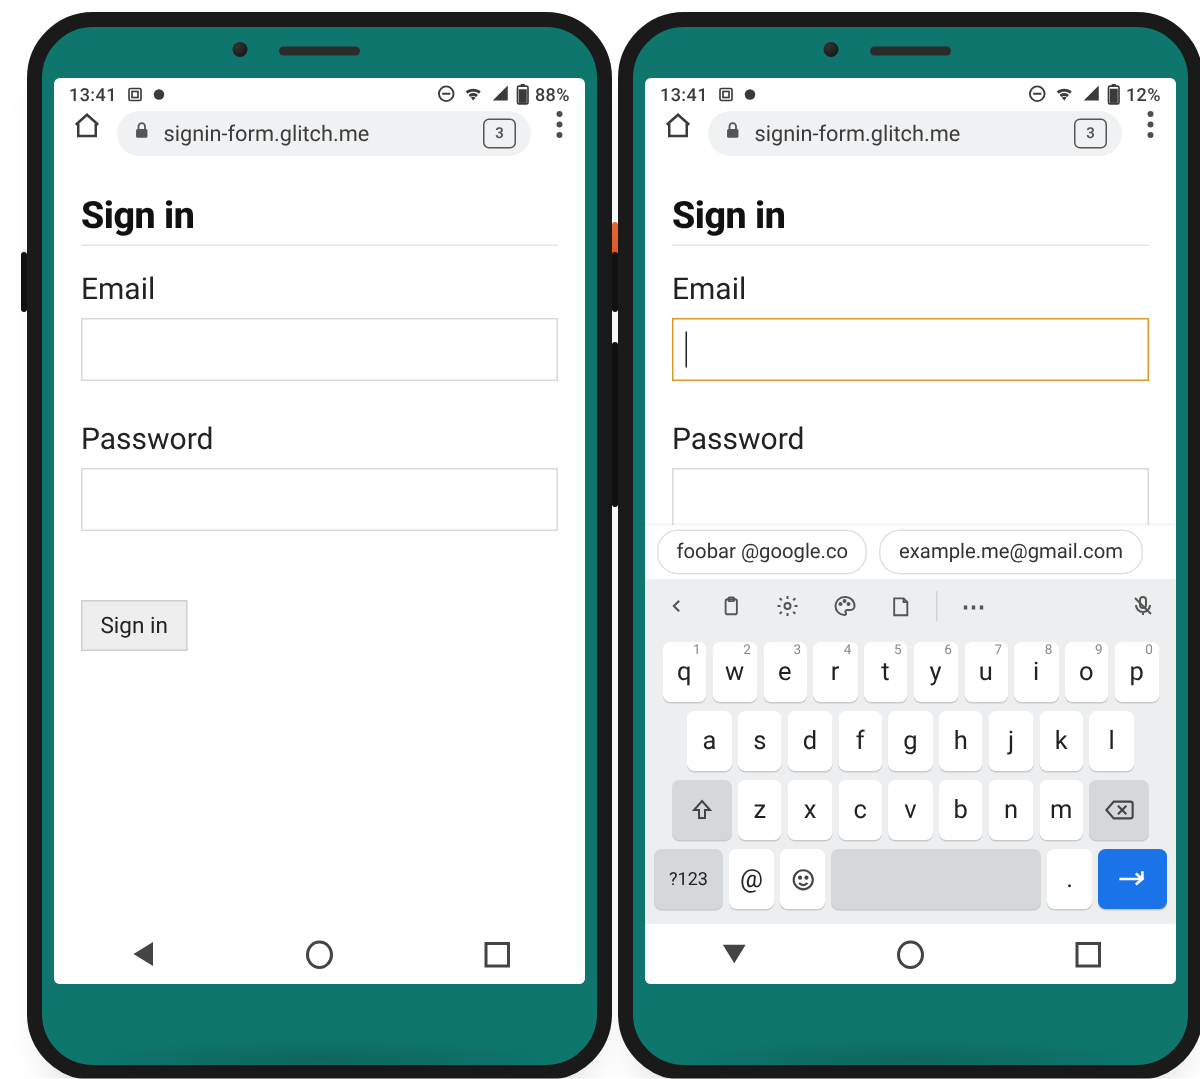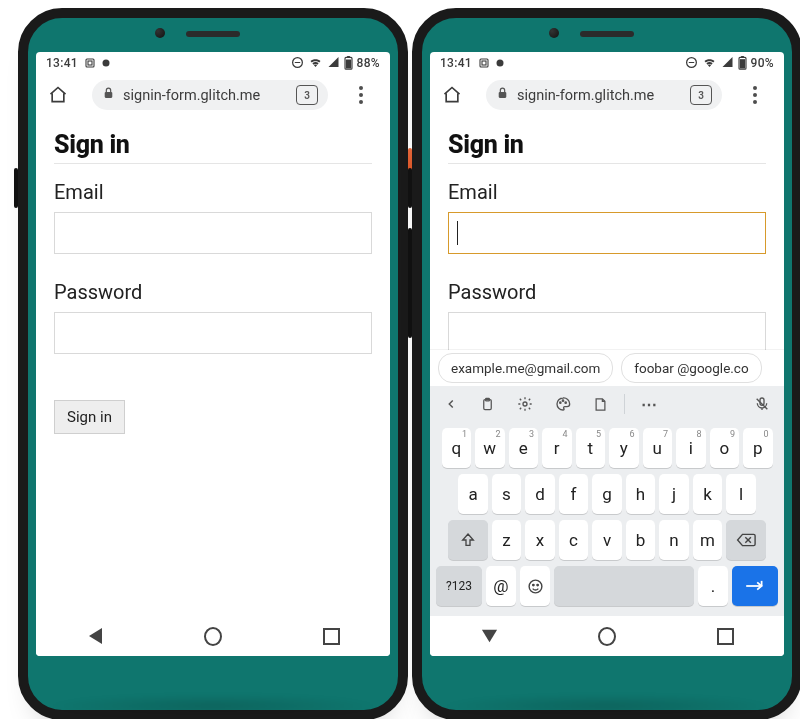--- a/index.html
+++ b/index.html
@@ -120,23 +120,23 @@
   }
   .statusbar .left { flex:0 0 auto; }
   .statusbar .right { margin-left:auto; display:flex; align-items:flex-start; gap:4px; }
   .sb-icon { display:inline-flex; }
   .sb-icon svg { display:block; }
 
   
   .omnibox-row {
     height: 42px;
     display:flex;
-    align-items:center;
-    padding: 0 20px 0 12px;
-    gap:24px;
+    align-items:flex-start;
+    padding: 0 8px 0 12px;
+    gap:10px;
   }
   .home-icon svg { display:block; }
   .oval {
     flex:1;
     height:30px;
     background:#f0f1f2;
     border-radius:15px;
     display:flex;
     align-items:center;
     padding:0 10px;
@@ -447,21 +447,21 @@
                 <path d="M2 22L22 2V22H2z"></path>
               </svg>
           </span>
           <span class="sb-icon">
             <svg width="9" height="14" viewBox="0 0 12 20" fill="#3b3b3b">
                 <rect x="1" y="2" width="10" height="17" rx="1.5" fill="none" stroke="#3b3b3b" stroke-width="1.6"></rect>
                 <rect x="4" y="0" width="4" height="2"></rect>
                 <rect x="2.2" y="4.5" width="7.6" height="13.5"></rect>
               </svg>
           </span>
-          <span>90%</span>
+          <span>12%</span>
         </div>
       </div>
 
       <div class="omnibox-row">
         <span class="home-icon">
           <svg width="20" height="20" viewBox="0 0 24 24" fill="none" stroke="#3b3b3b" stroke-width="2">
               <path d="M3 11l9-8 9 8"></path>
               <path d="M5 10v10h14V10"></path>
             </svg>
         </span>
@@ -494,22 +494,22 @@
         <div class="gap"></div>
 
         <div class="field-label">Password</div>
         <div class="text-input"></div>
 
         <div class="signin-btn small-top">Sign in</div>
       </div>
 
       <div style="position:absolute;left:0;right:0;bottom:40px;">
         <div class="suggestion-strip" style="position:relative">
+          <div class="chip fade">foobar @google.co</div>
           <div class="chip">example.me@gmail.com</div>
-          <div class="chip fade">foobar @google.co</div>
         </div>
         <div class="kb-toolbar">
           <span>
             <svg width="14" height="14" viewBox="0 0 24 24" fill="none" stroke="#555" stroke-width="2.5">
                 <polyline points="15 6 9 12 15 18"></polyline>
               </svg>
           </span>
           <span>
             <svg width="15" height="15" viewBox="0 0 24 24" fill="none" stroke="#555" stroke-width="2">
                 <rect x="6" y="4" width="12" height="16" rx="2"></rect>

